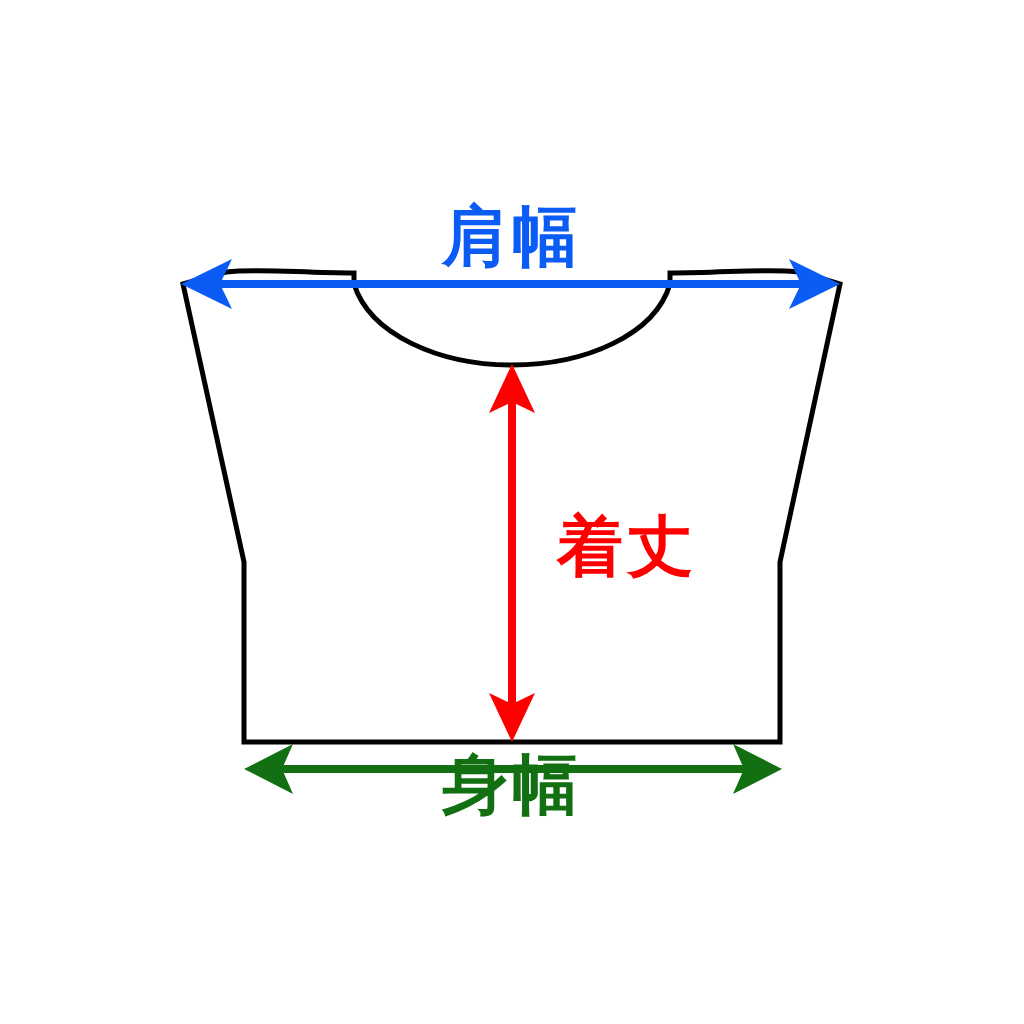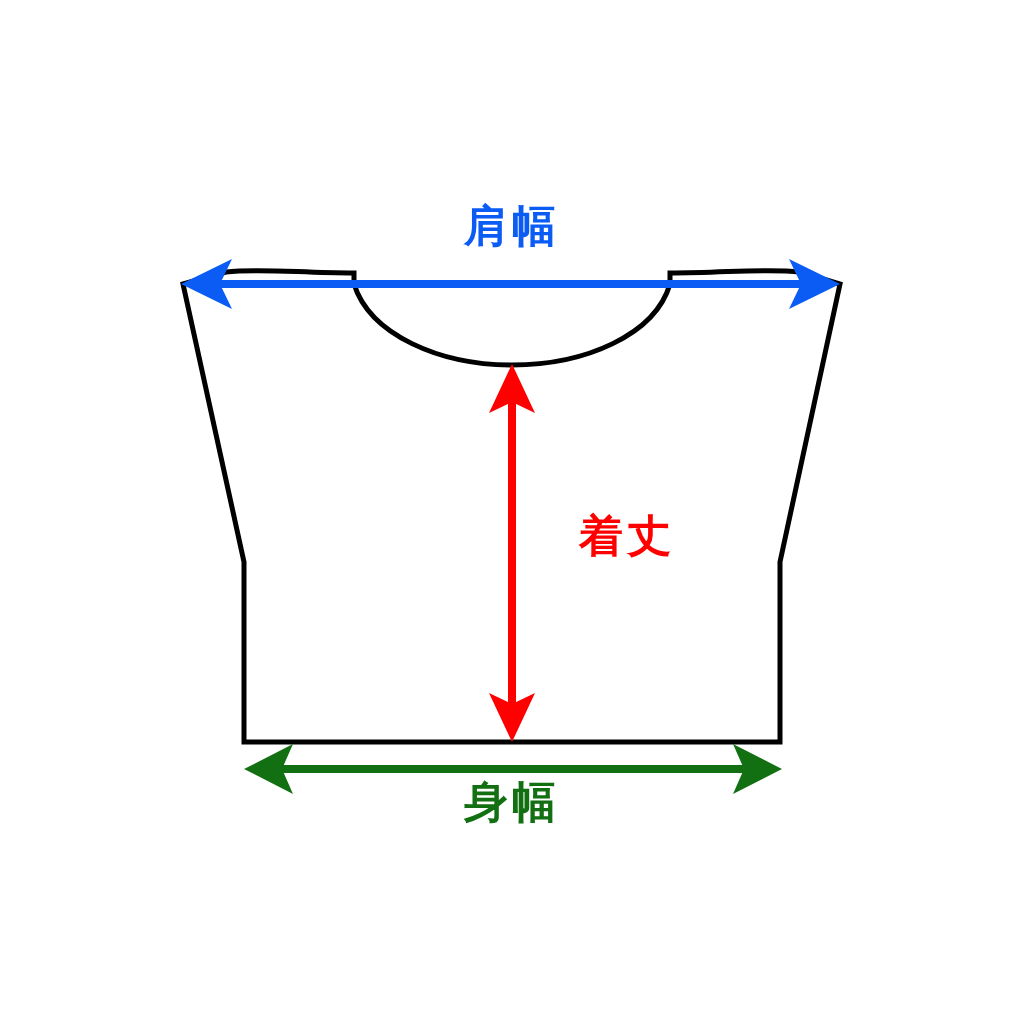--- a/index.html
+++ b/index.html
@@ -1,18 +1,18 @@
 <!DOCTYPE html>
 <html><head>
 <meta charset="utf-8">
 <style>
   html, body { margin:0; padding:0; background:#ffffff; }
   body { width:1024px; height:1024px; position:relative; overflow:hidden; font-family:"DejaVu Sans", sans-serif; }
   svg { position:absolute; left:0; top:0; }
-  .label { position:absolute; font-weight:bold; font-size:44px; line-height:1; white-space:nowrap; transform:translateX(-50%); letter-spacing:4px; }
+  .label { position:absolute; font-weight:bold; font-size:66px; line-height:1; white-space:nowrap; transform:translateX(-50%); letter-spacing:4px; }
 </style>
 </head>
 <body>
 
 <svg width="1024" height="1024" viewBox="0 0 1024 1024">
 
   <path d="M183,284 L226,272 C260,268 300,273 354,273 L354,284 C370,335 440,365 512,365 C585,365 655,335 670,284 L670,273 C725,273 765,268 800,272 L840,284 L780,562 L780,742 L244,742 L244,562 Z" fill="none" stroke="#000" stroke-width="5" stroke-linejoin="miter"></path>
 
   <g>
     <line x1="205" y1="284" x2="815" y2="284" stroke="#0a5cf5" stroke-width="8"></line>
@@ -28,13 +28,13 @@
 
   <g>
     <line x1="270" y1="769" x2="755" y2="769" stroke="#127012" stroke-width="8"></line>
     <polygon points="244,769 293,744 282,769 293,794" fill="#127012"></polygon>
     <polygon points="782,769 733,744 744,769 733,794" fill="#127012"></polygon>
   </g>
 </svg>
 
 <div class="label" style="left:512px; top:204px; color:#0a5cf5;">肩幅</div>
 <div class="label" style="left:627px; top:514px; color:#ff0000;">着丈</div>
-<div class="label" style="left:512px; top:780px; color:#127012;">身幅</div>
+<div class="label" style="left:512px; top:752px; color:#127012;">身幅</div>
 
 </body></html>

